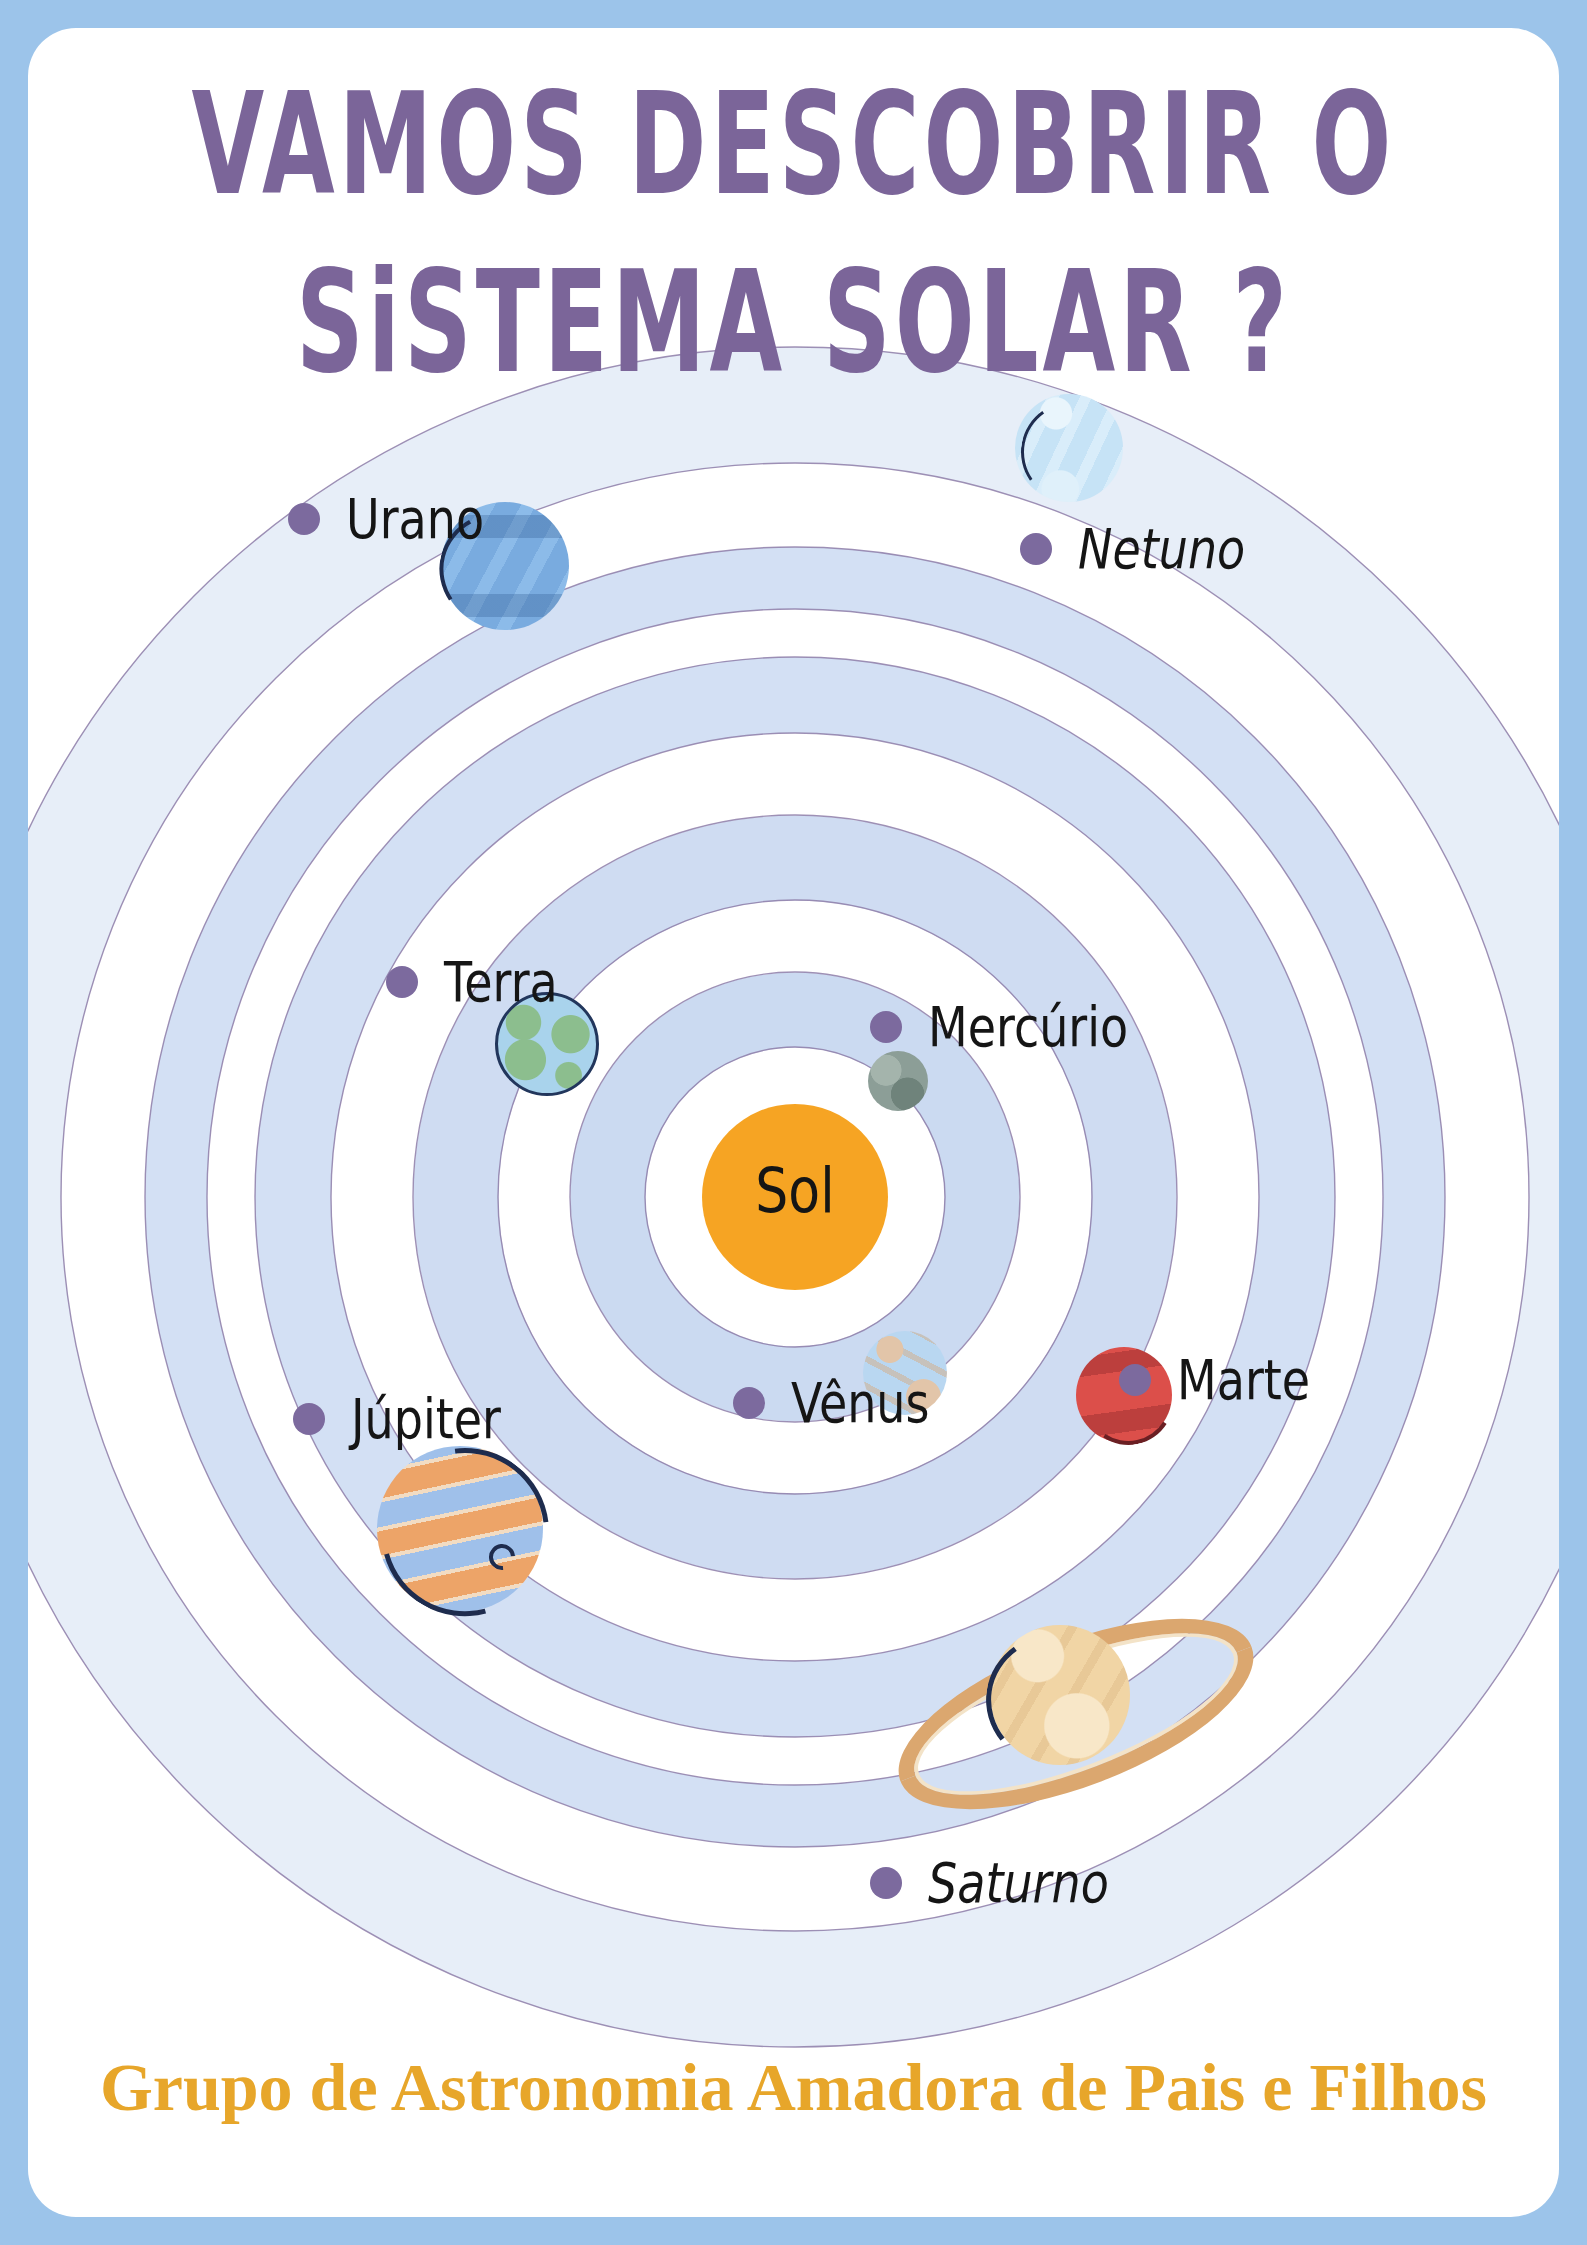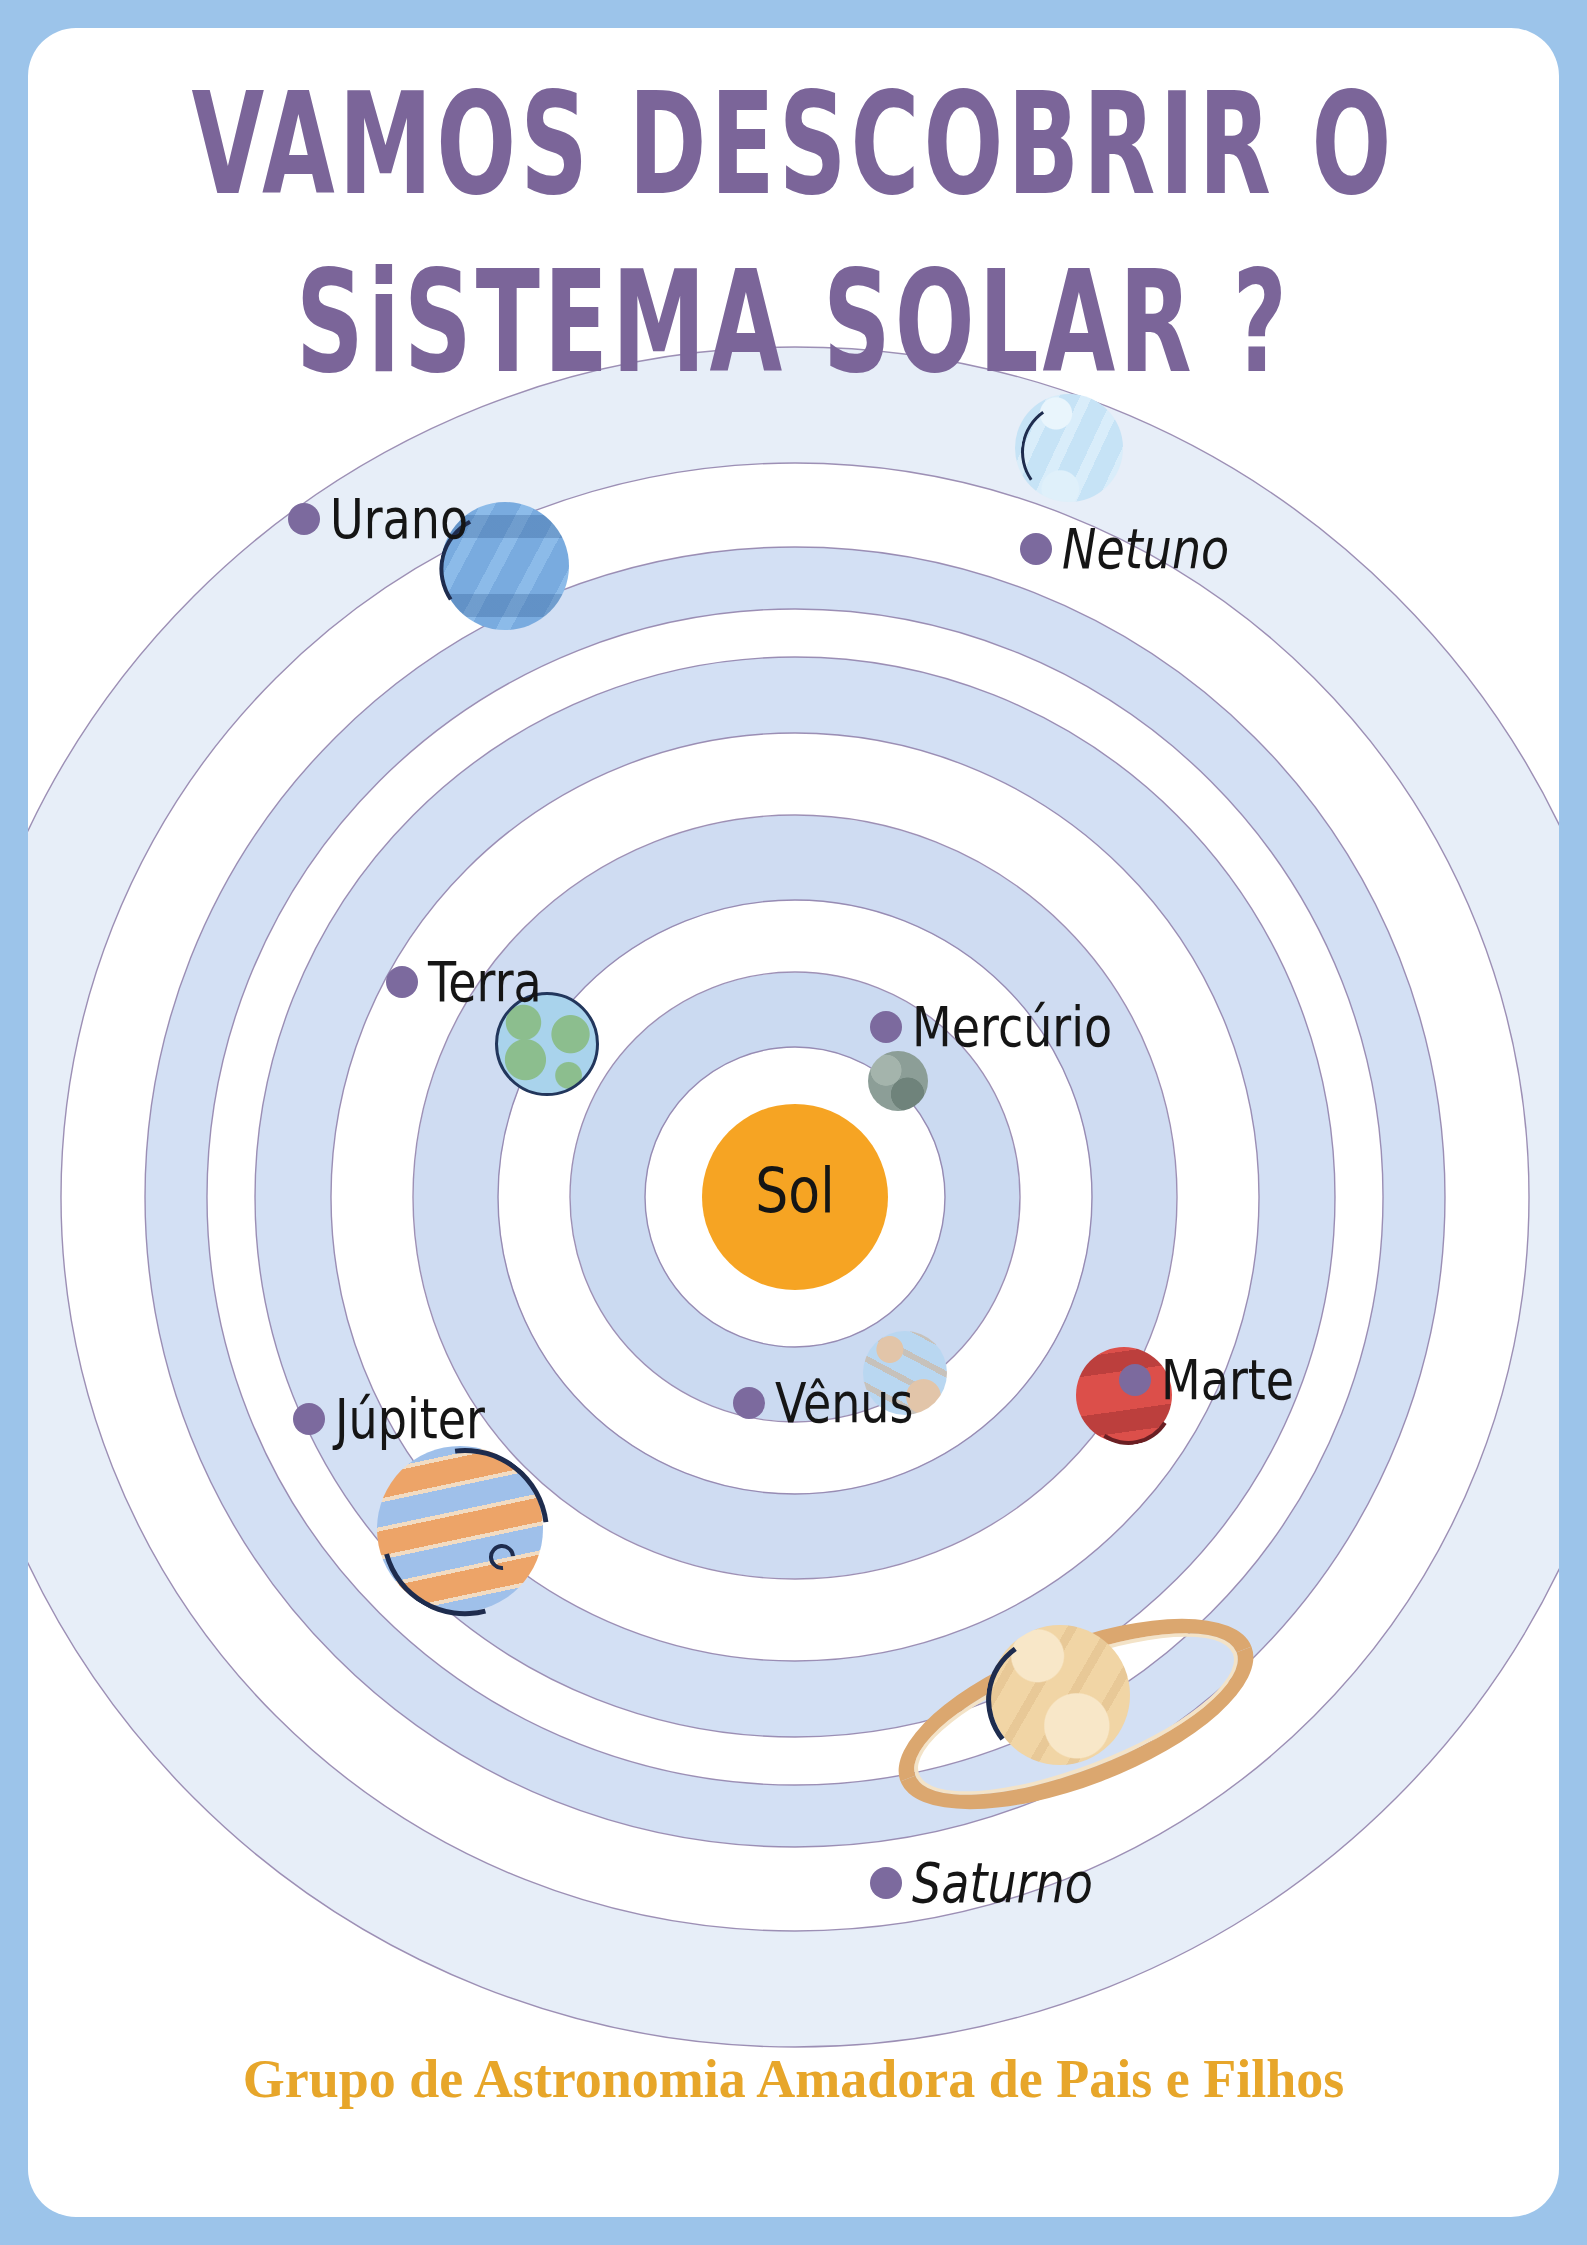--- a/index.html
+++ b/index.html
@@ -115,39 +115,39 @@
   .arc.ju2{left:4px;top:6px;width:156px;height:154px;border-bottom-color:#1e2c4e;transform:rotate(30deg);border-width:5px;}
   .arc.ma{left:6px;top:4px;width:84px;height:86px;border-bottom-color:#6b1f23;transform:rotate(-12deg);}
   .arc.sa1{left:-4px;top:8px;width:136px;height:126px;border-left-color:#1e2c4e;transform:rotate(8deg);border-width:5px;}
   .arc.ne1{left:6px;top:8px;width:94px;height:94px;border-left-color:#1e2c4e;transform:rotate(10deg);border-width:3px;}
   .jupiter-swirl{
     position:absolute;left:112px;top:98px;width:18px;height:18px;border-radius:50%;
     border:4px solid #1e2c4e;border-right-color:transparent;transform:rotate(40deg);
   }
 
   
-  .label{position:absolute;display:flex;align-items:center;gap:10px;}
+  .label{position:absolute;display:flex;align-items:center;gap:26px;}
   .label .dot{width:32px;height:32px;border-radius:50%;background:#7c6a9e;flex:0 0 auto;}
   .planet-label-text{font-size:46px;transform:scaleY(1.18);white-space:nowrap;}
   .lab-urano   {left:288px;top:492px;}
   .lab-netuno  {left:1020px;top:522px;font-style:italic;}
   .lab-terra   {left:386px;top:955px;}
   .lab-mercurio{left:870px;top:1000px;}
   .lab-venus   {left:733px;top:1376px;}
   .lab-marte   {left:1119px;top:1353px;}
   .lab-jupiter {left:293px;top:1392px;}
   .lab-saturno {left:870px;top:1856px;font-style:italic;}
 
   
   .footer-line{
     position:absolute;left:0;width:1587px;text-align:center;white-space:nowrap;
     font-family:"Liberation Serif",serif;font-weight:bold;
   }
   .footer-line.f1{top:1948px;font-size:80px;color:#ea1c2d;}
-  .footer-line.f2{top:2048px;font-size:54px;color:#e7a62a;}
+  .footer-line.f2{top:2048px;font-size:68px;color:#e7a62a;}
 </style>
 </head>
 <body>
 
 <div class="card">
   <div class="content">
 
     <svg class="orbits" width="1587" height="2245" viewBox="0 0 1587 2245">
 
       <circle cx="795" cy="1197" r="792" fill="none" stroke="#e7eef8" stroke-width="116"></circle>

